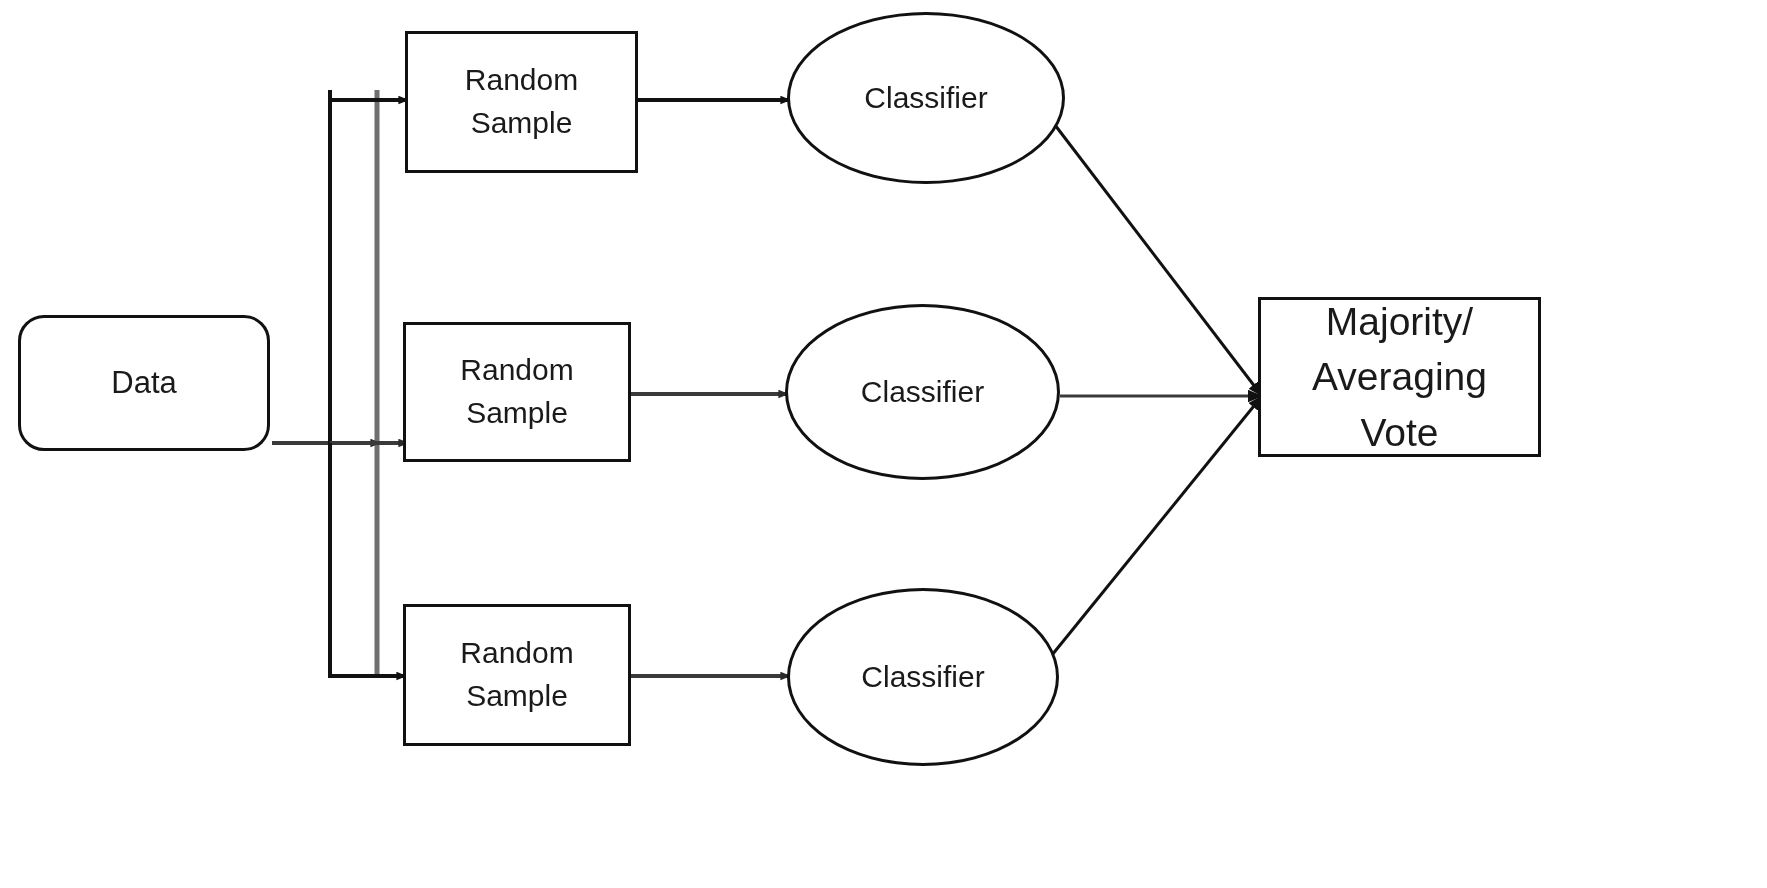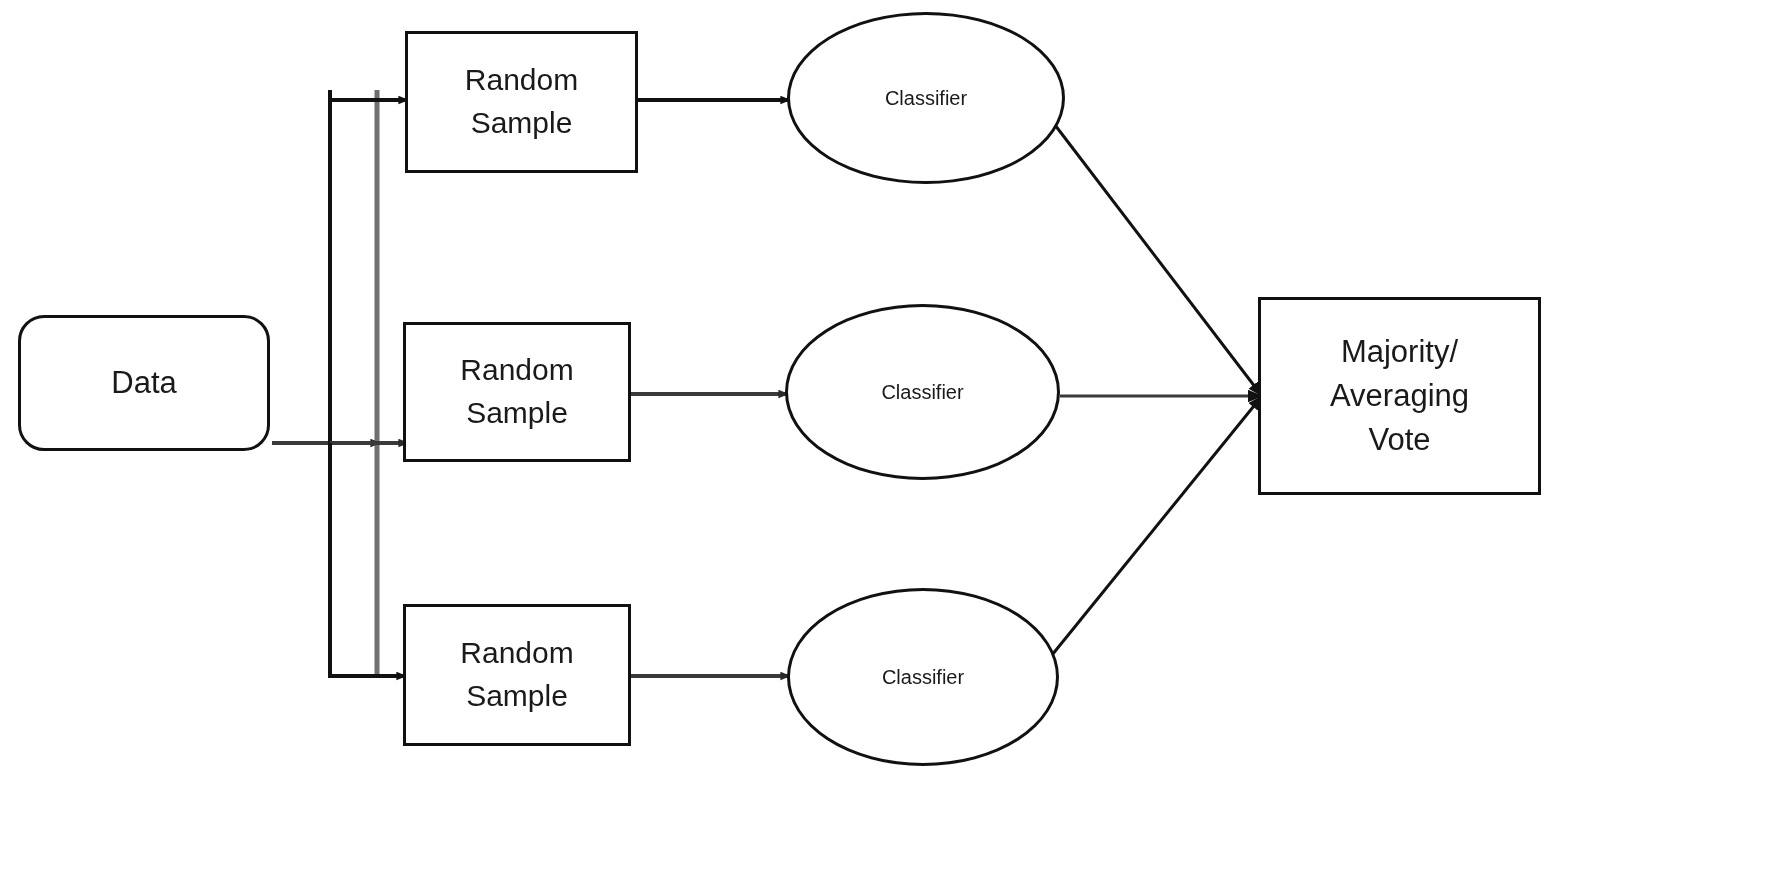--- a/index.html
+++ b/index.html
@@ -60,34 +60,34 @@
     font-size: 30px;
   }
   .sample-1 { left: 405px;  top: 31px;  width: 233px; height: 142px; }
   .sample-2 { left: 403px;  top: 322px; width: 228px; height: 140px; }
   .sample-3 { left: 403px;  top: 604px; width: 228px; height: 142px; }
 
   
   .node-classifier {
     border: 3px solid #111111;
     border-radius: 50%;
-    font-size: 20px;
+    font-size: 30px;
   }
   .clf-1 { left: 787px; top: 12px;  width: 278px; height: 172px; }
   .clf-2 { left: 785px; top: 304px; width: 275px; height: 176px; }
   .clf-3 { left: 787px; top: 588px; width: 272px; height: 178px; }
 
   
   .node-vote {
     left: 1258px;
     top: 297px;
     width: 283px;
-    height: 198px;
+    height: 160px;
     border: 3px solid #111111;
-    font-size: 31px;
+    font-size: 39px;
   }
 </style>
 </head>
 <body>
 
 <div id="canvas">
 
   <svg id="edges" viewBox="0 0 1767 888" width="1767" height="888" xmlns="http://www.w3.org/2000/svg">
     <defs>
       <marker id="arrowDark" markerWidth="11" markerHeight="11" refX="9.6" refY="4.3" orient="auto" markerUnits="userSpaceOnUse">

